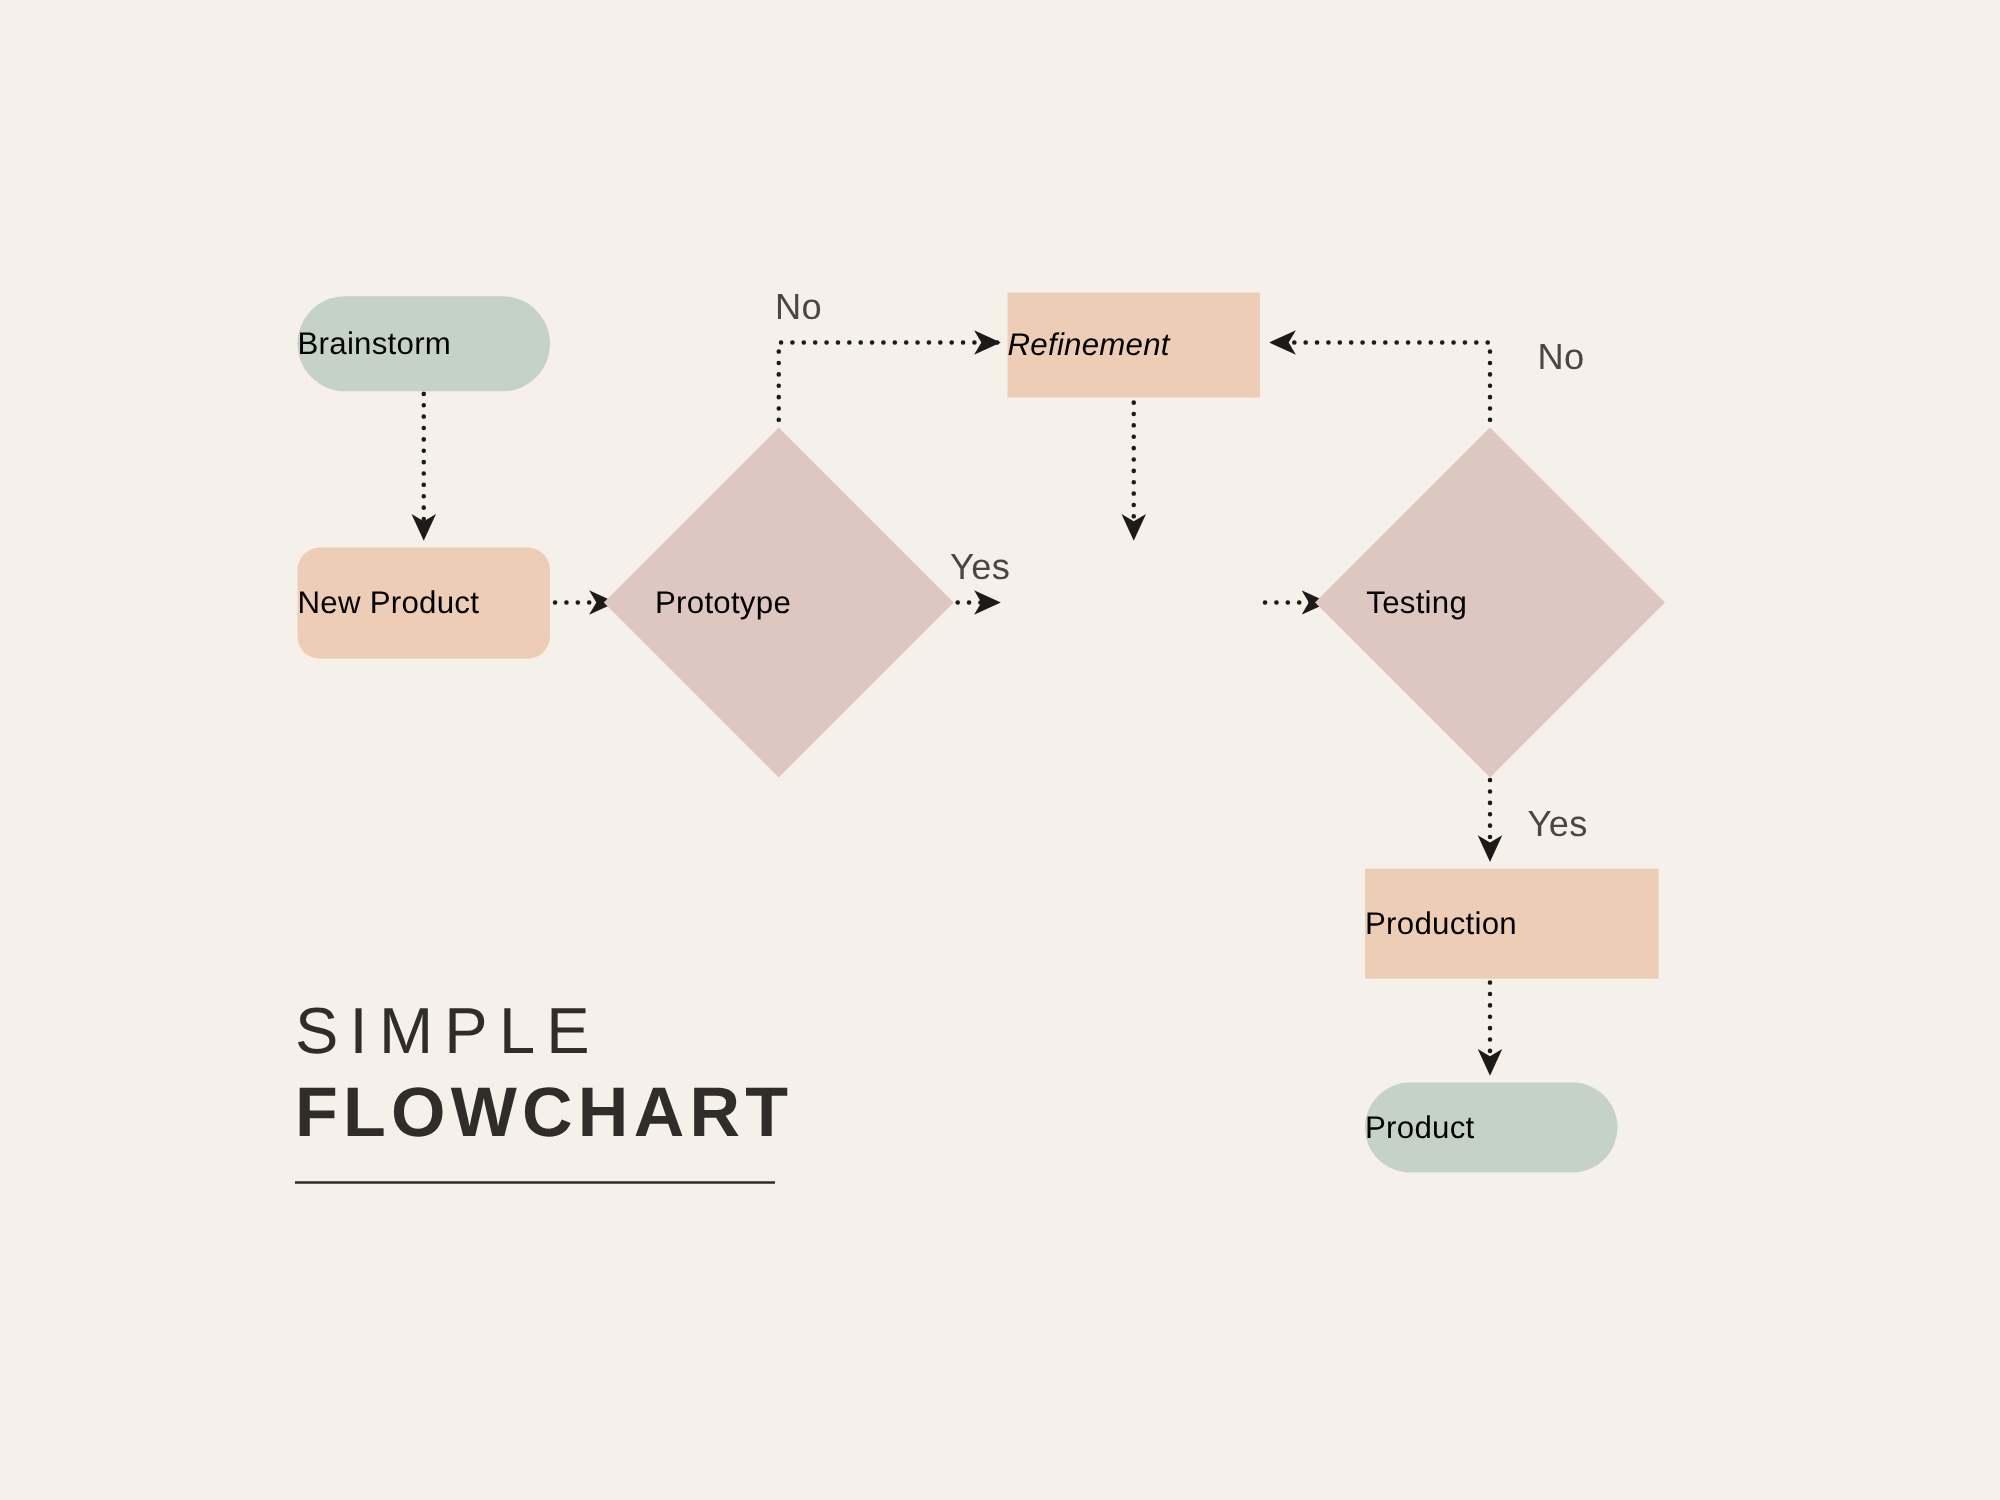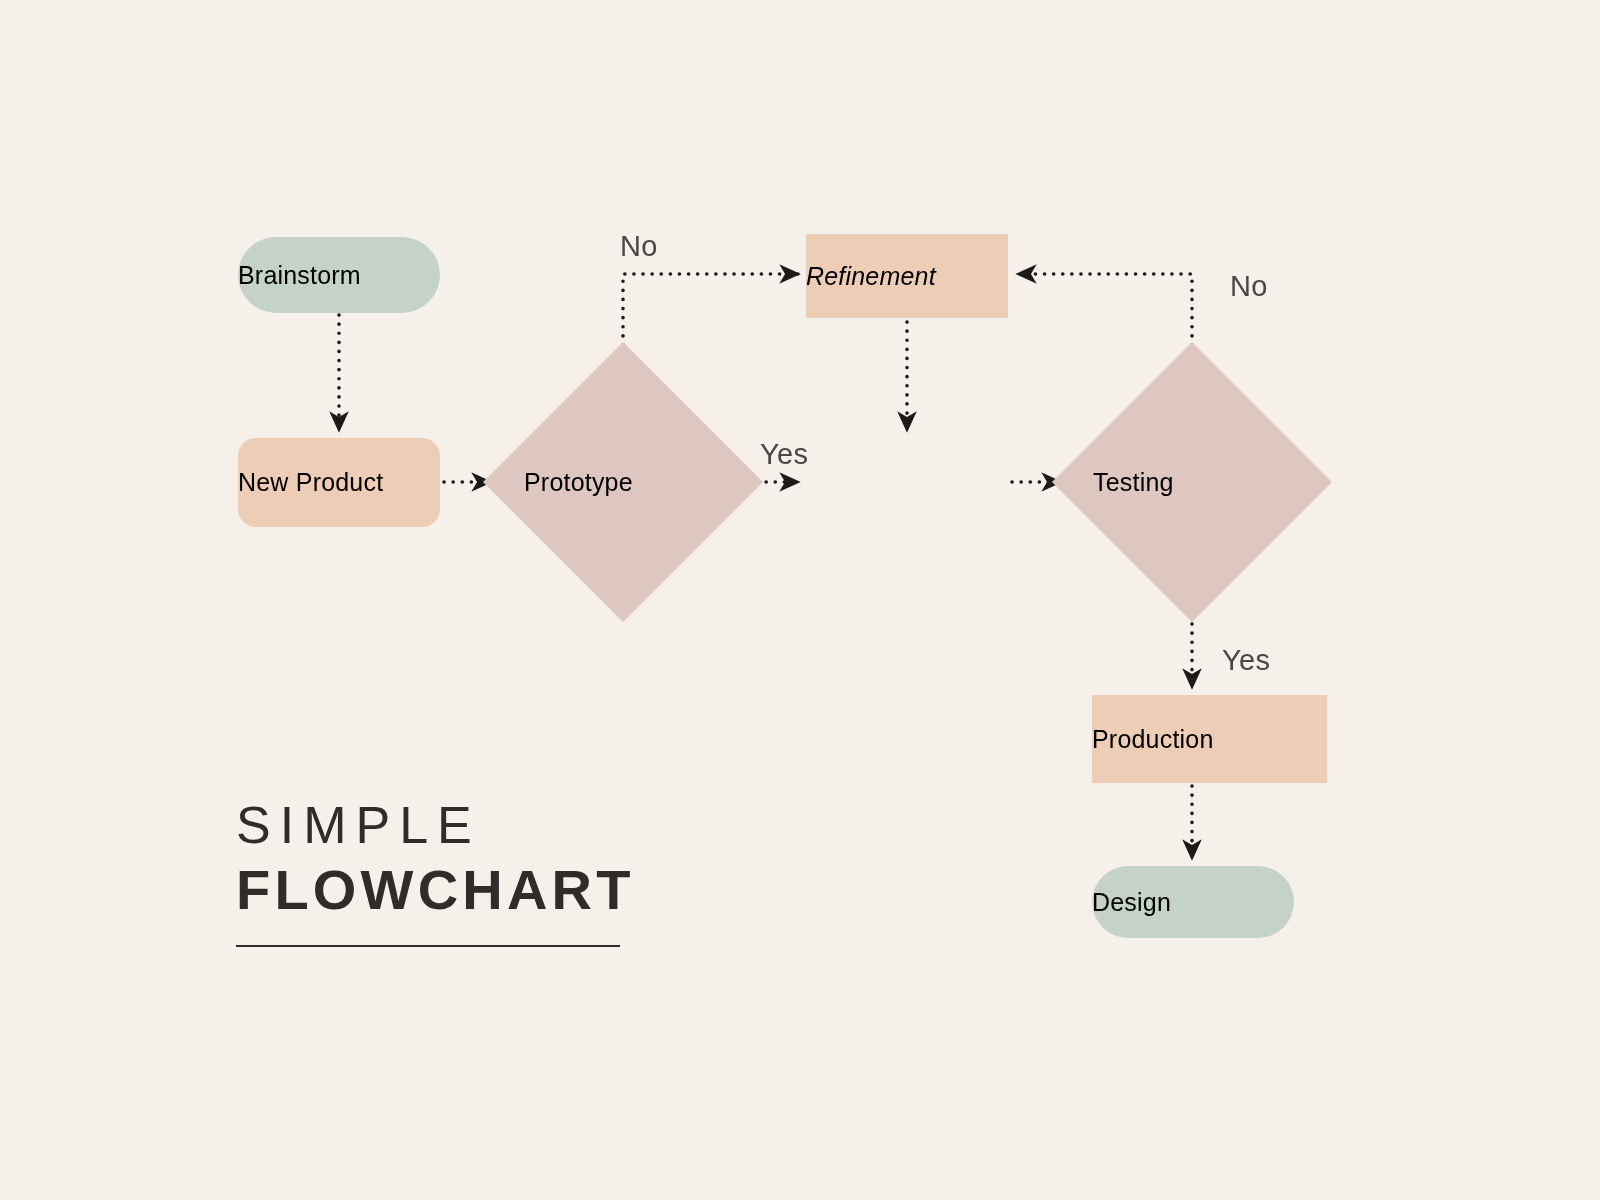--- a/index.html
+++ b/index.html
@@ -164,21 +164,21 @@
   <div class="node diamond" style="left:1093px; top:383px; width:198px; height:198px;">
     <span class="diamond-shape"></span>
     <span class="node-label">Testing</span>
   </div>
 
   <div class="node rect" style="left:1092px; top:695px; width:235px; height:88px;">
     <span class="node-label">Production</span>
   </div>
 
   <div class="node pill" style="left:1092px; top:866px; width:202px; height:72px;">
-    <span class="node-label">Design</span>
+    <span class="node-label">Product</span>
   </div>
 
   <div class="edge-label" style="left:620px; top:232px;">No</div>
 
   <div class="edge-label" style="left:760px; top:440px;">Yes</div>
 
   <div class="edge-label" style="left:1230px; top:272px;">No</div>
 
   <div class="edge-label" style="left:1222px; top:646px;">Yes</div>
 

